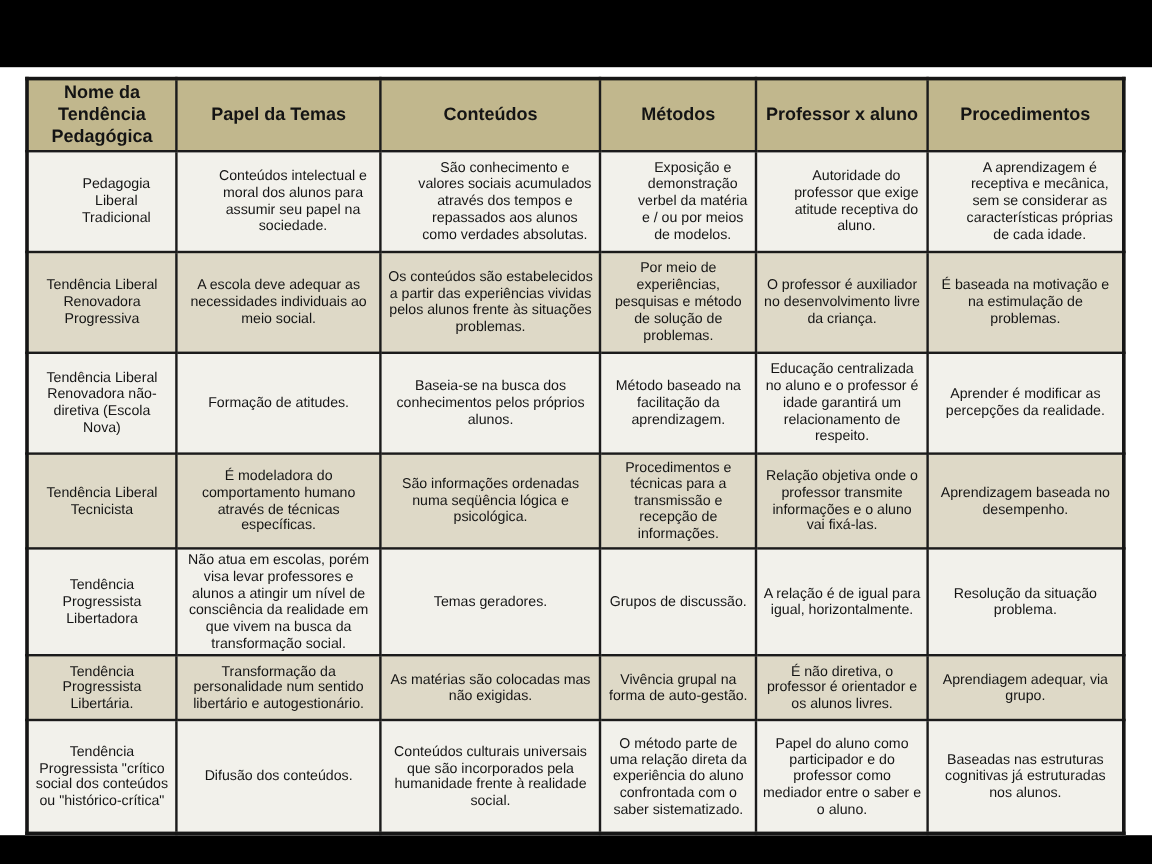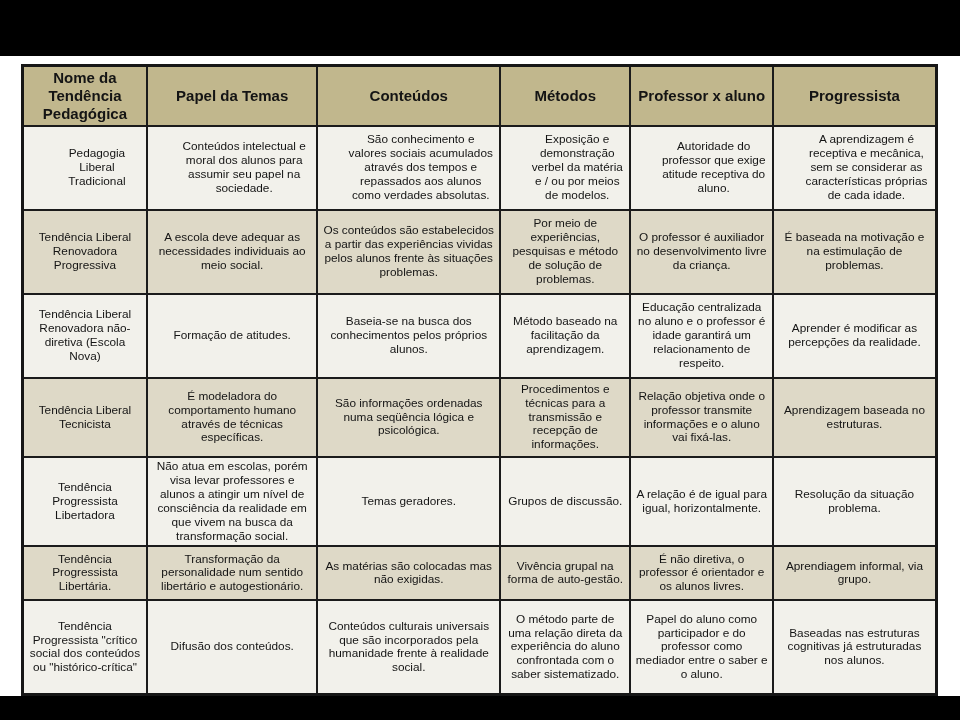--- a/index.html
+++ b/index.html
@@ -75,21 +75,21 @@
       <col class="c4">
       <col class="c5">
   </colgroup>
   <thead>
     <tr>
       <th>Nome da Tendência Pedagógica</th>
       <th>Papel da Temas</th>
       <th>Conteúdos</th>
       <th>Métodos</th>
       <th>Professor x aluno</th>
-      <th>Progressista</th>
+      <th>Procedimentos</th>
     </tr>
   </thead>
   <tbody>
     <tr class="r0">
       <td>Pedagogia  Liberal Tradicional</td>
       <td>Conteúdos intelectual e moral dos alunos para assumir seu papel na sociedade.</td>
       <td>São conhecimento e valores sociais acumulados através dos tempos e repassados aos alunos como verdades absolutas.</td>
       <td>Exposição e demonstração verbel da matéria e / ou por meios de modelos.</td>
       <td>Autoridade do professor que exige atitude receptiva do aluno.</td>
       <td>A aprendizagem é receptiva e mecânica, sem se considerar as características próprias de cada idade.</td>
@@ -109,37 +109,37 @@
       <td>Método baseado na facilitação da aprendizagem.</td>
       <td>Educação centralizada no aluno e o professor é idade garantirá um relacionamento de respeito.</td>
       <td>Aprender é modificar as percepções da realidade.</td>
     </tr>
     <tr class="r3 alt">
       <td>Tendência Liberal Tecnicista</td>
       <td>É modeladora do comportamento humano através de técnicas específicas.</td>
       <td>São informações ordenadas numa seqüência lógica e psicológica.</td>
       <td>Procedimentos e técnicas para a transmissão e recepção de informações.</td>
       <td>Relação objetiva onde o professor transmite informações e o aluno vai fixá-las.</td>
-      <td>Aprendizagem baseada no estruturas.</td>
+      <td>Aprendizagem baseada no desempenho.</td>
     </tr>
     <tr class="r4">
       <td>Tendência Progressista Libertadora</td>
       <td>Não atua em escolas, porém visa levar professores e alunos a atingir um nível de consciência da realidade em que vivem na busca da transformação social.</td>
       <td>Temas geradores.</td>
       <td>Grupos de discussão.</td>
       <td>A relação é de igual para igual, horizontalmente.</td>
       <td>Resolução da situação problema.</td>
     </tr>
     <tr class="r5 alt">
       <td>Tendência Progressista Libertária.</td>
       <td>Transformação da personalidade num sentido libertário e autogestionário.</td>
       <td>As matérias são colocadas mas não exigidas.</td>
       <td>Vivência grupal na forma de auto-gestão.</td>
       <td>É não diretiva, o professor é orientador e os alunos livres.</td>
-      <td>Aprendiagem informal, via grupo.</td>
+      <td>Aprendiagem adequar, via grupo.</td>
     </tr>
     <tr class="r6">
       <td>Tendência Progressista "crítico social dos conteúdos ou "histórico-crítica"</td>
       <td>Difusão dos conteúdos.</td>
       <td>Conteúdos culturais universais que são incorporados pela humanidade frente à realidade social.</td>
       <td>O método parte de uma relação direta da experiência do aluno confrontada com o saber sistematizado.</td>
       <td>Papel do aluno como participador e do professor como mediador entre o saber e o aluno.</td>
       <td>Baseadas nas estruturas cognitivas já estruturadas nos alunos.</td>
     </tr>
   </tbody>

